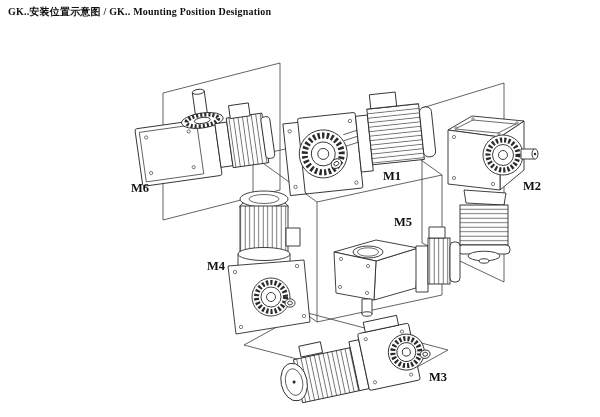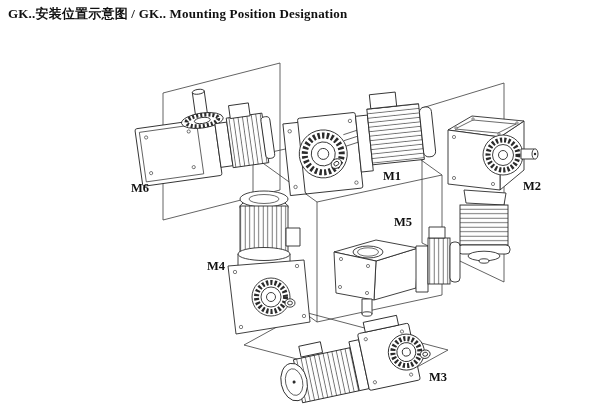--- a/index.html
+++ b/index.html
@@ -4,21 +4,21 @@
 <style>
   html,body { margin:0; padding:0; }
   body {
     width:600px; height:417px;
     background:#ffffff;
     font-family:"Liberation Serif","DejaVu Serif",serif;
     position:relative; overflow:hidden;
   }
   .title {
     position:absolute; left:8px; top:5px;
-    font-size:13px; font-weight:bold; color:#111;
+    font-size:10px; font-weight:bold; color:#111;
     letter-spacing:.2px; white-space:nowrap;
   }
   svg { position:absolute; left:0; top:0; }
   .pt   { fill:#ffffff; stroke:#2b2b2b; stroke-width:.9; stroke-linejoin:round; }
   .ln   { fill:none;   stroke:#2b2b2b; stroke-width:.7; }
   .cube { fill:none;   stroke:#3c3c3c; stroke-width:.8; stroke-linejoin:round; }
   .teeth{ fill:none;   stroke:#2b2b2b; }
   .bolt { fill:#ffffff; stroke:#2b2b2b; stroke-width:.6; }
   .dot  { fill:#2b2b2b; stroke:none; }
   .lbl  { font-family:"Liberation Serif","DejaVu Serif",serif;

